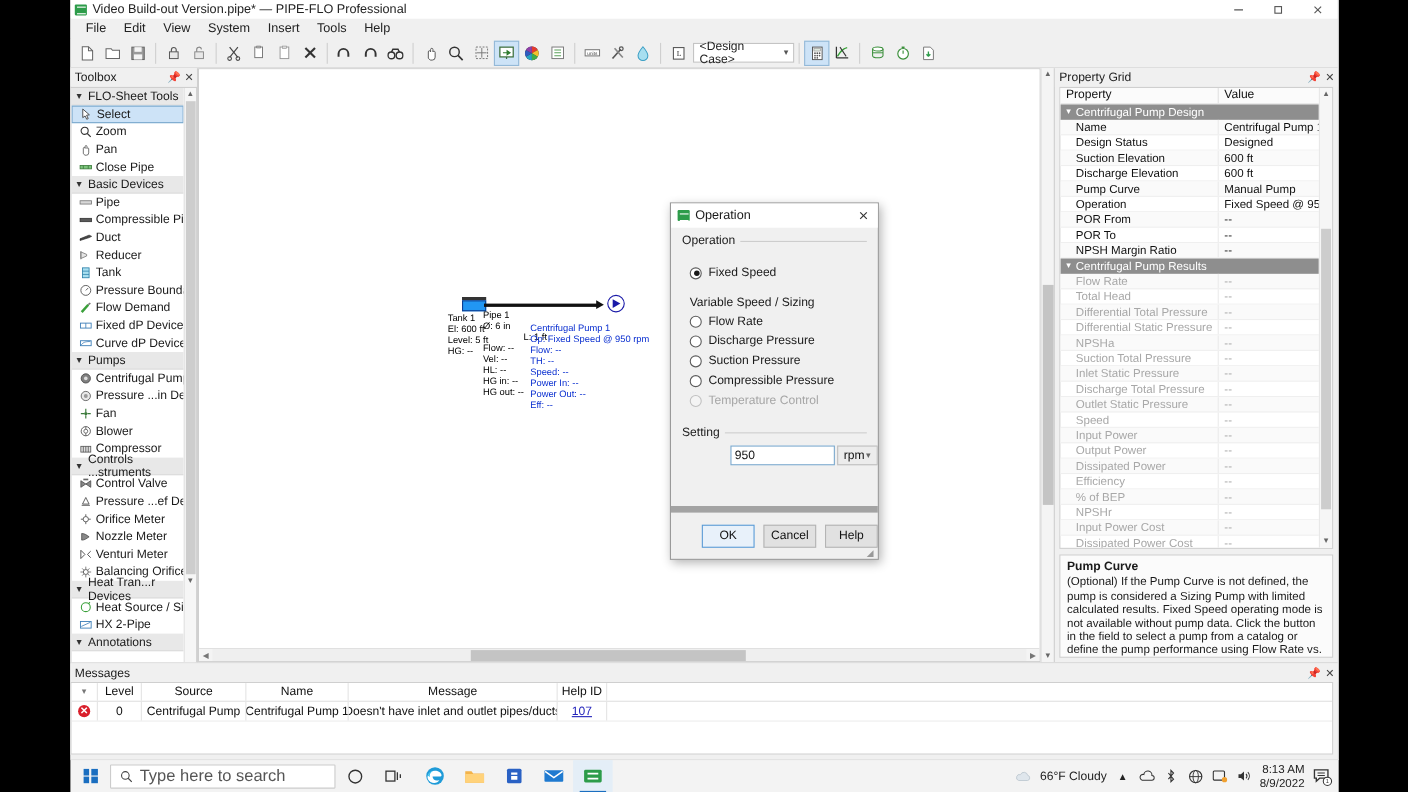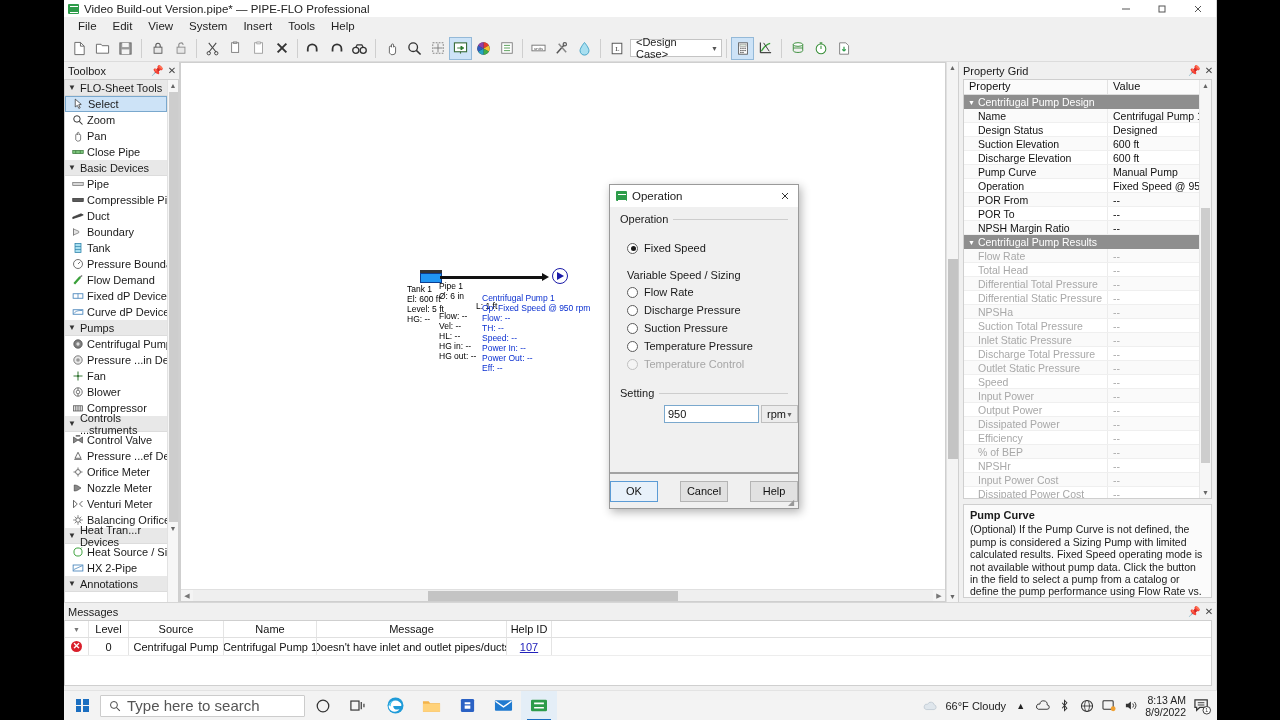--- a/index.html
+++ b/index.html
@@ -361,23 +361,23 @@
     font-family: "Liberation Sans", sans-serif;
   }
   #setting-unit {
     width: 62px; height: 18px; margin-left: 2px;
     border: 1px solid #bfbfbf; background: #ececec;
     display: flex; align-items: center; justify-content: space-between;
     padding: 0 4px 0 5px; font-size: 11px; color: #111;
   }
   #setting-unit .cb-arrow { font-size: 7px; color: #666; }
   #op-dialog .dlg-footer {
-    height: 36px; flex: none;
-    border-top: 2px solid #a3a3a3;
-    display: flex; align-items: center; justify-content: space-between;
+    height: 48px; flex: none;
+    border-top: 6px solid #a3a3a3;
+    display: flex; align-items: center; justify-content: flex-end;
     gap: 8px;
     position: relative;
   }
   .dlg-btn {
     width: 48px; height: 21px;
     background: #e1e1e1; border: 1px solid #b4b4b4;
     font-size: 11px; color: #111;
     display: flex; align-items: center; justify-content: center;
   }
   .dlg-btn.default { border: 1px solid #5b9bd5; background:#e8f1fa; }
@@ -744,21 +744,21 @@
               </span>
               <span>Duct</span>
             </div>
             <div class="tb-item">
               <span class="ti-icon">
                 <svg width="12" height="12" viewBox="0 0 16 16">
                   <path d="M2 4l7 3v2l-7 3z" fill="#e4e4e4" stroke="#777" stroke-width="1"></path>
                   <line x1="2" y1="3" x2="2" y2="13" stroke="#777" stroke-width="1"></line>
                 </svg>
               </span>
-              <span>Boundary</span>
+              <span>Reducer</span>
             </div>
             <div class="tb-item">
               <span class="ti-icon">
                 <svg width="12" height="12" viewBox="0 0 16 16">
                   <rect x="4" y="2" width="8" height="12" fill="#a8dff0" stroke="#2a7fa8" stroke-width="1"></rect>
                   <line x1="4" y1="6" x2="12" y2="6" stroke="#2a7fa8" stroke-width=".9"></line>
                   <line x1="4" y1="10" x2="12" y2="10" stroke="#2a7fa8" stroke-width=".9"></line>
                 </svg>
               </span>
               <span>Tank</span>
@@ -1205,21 +1205,21 @@
           <div class="radio-row">
             <span class="radio"></span>
             <span>Discharge Pressure</span>
           </div>
           <div class="radio-row">
             <span class="radio"></span>
             <span>Suction Pressure</span>
           </div>
           <div class="radio-row">
             <span class="radio"></span>
-            <span>Temperature Pressure</span>
+            <span>Compressible Pressure</span>
           </div>
           <div class="radio-row disabled">
             <span class="radio disabled"></span>
             <span>Temperature Control</span>
           </div>
         </div>
 
       <div class="gb-legend" style="margin-top:14px;">
         <span>Setting</span>
         <span class="gb-line"></span>

